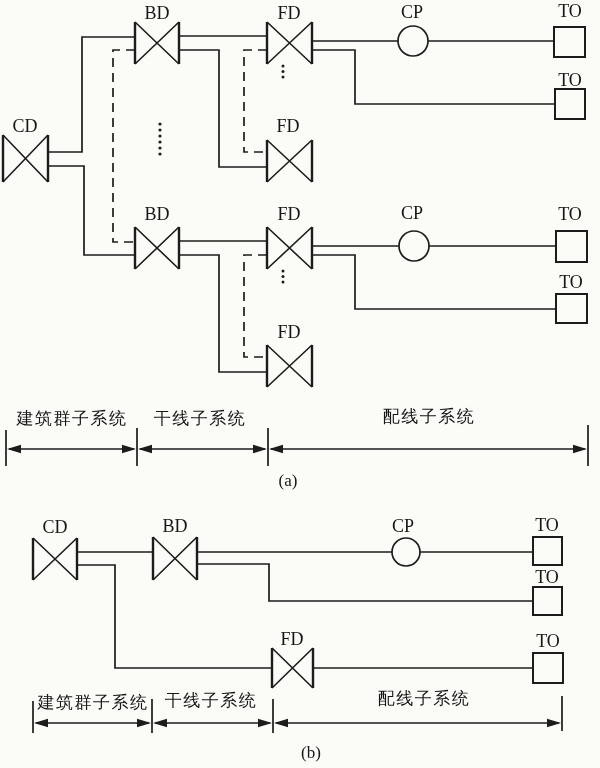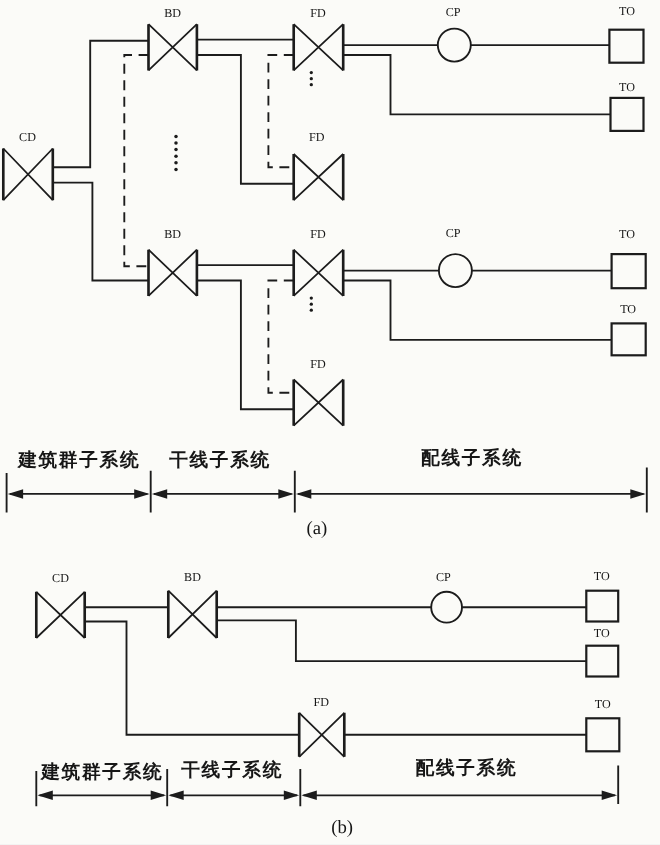--- a/index.html
+++ b/index.html
@@ -4,23 +4,23 @@
 <style>
   html,body{margin:0;padding:0;background:#e8e8e8;}
   .fig{
     position:relative;width:600px;height:768px;background:#fbfbf8;
     font-family:"Liberation Serif","DejaVu Serif",serif;color:#161616;
     overflow:hidden;
   }
   .fig svg{position:absolute;left:0;top:0;}
   .lbl{
     position:absolute;transform:translate(-50%,-50%);
-    font-size:11px;line-height:1;white-space:nowrap;color:#161616;
+    font-size:18px;line-height:1;white-space:nowrap;color:#161616;
   }
-  .cjk{font-weight:bold;letter-spacing:1.5px;font-size:17px;}
+  .cjk{font-weight:normal;letter-spacing:1.5px;font-size:17px;}
   .cap{font-size:17px;}
 </style>
 </head>
 <body>
 
 <div class="fig">
 
   <svg width="600" height="768" viewBox="0 0 600 768">
     <g stroke="#1c1c1c" fill="none">
 

